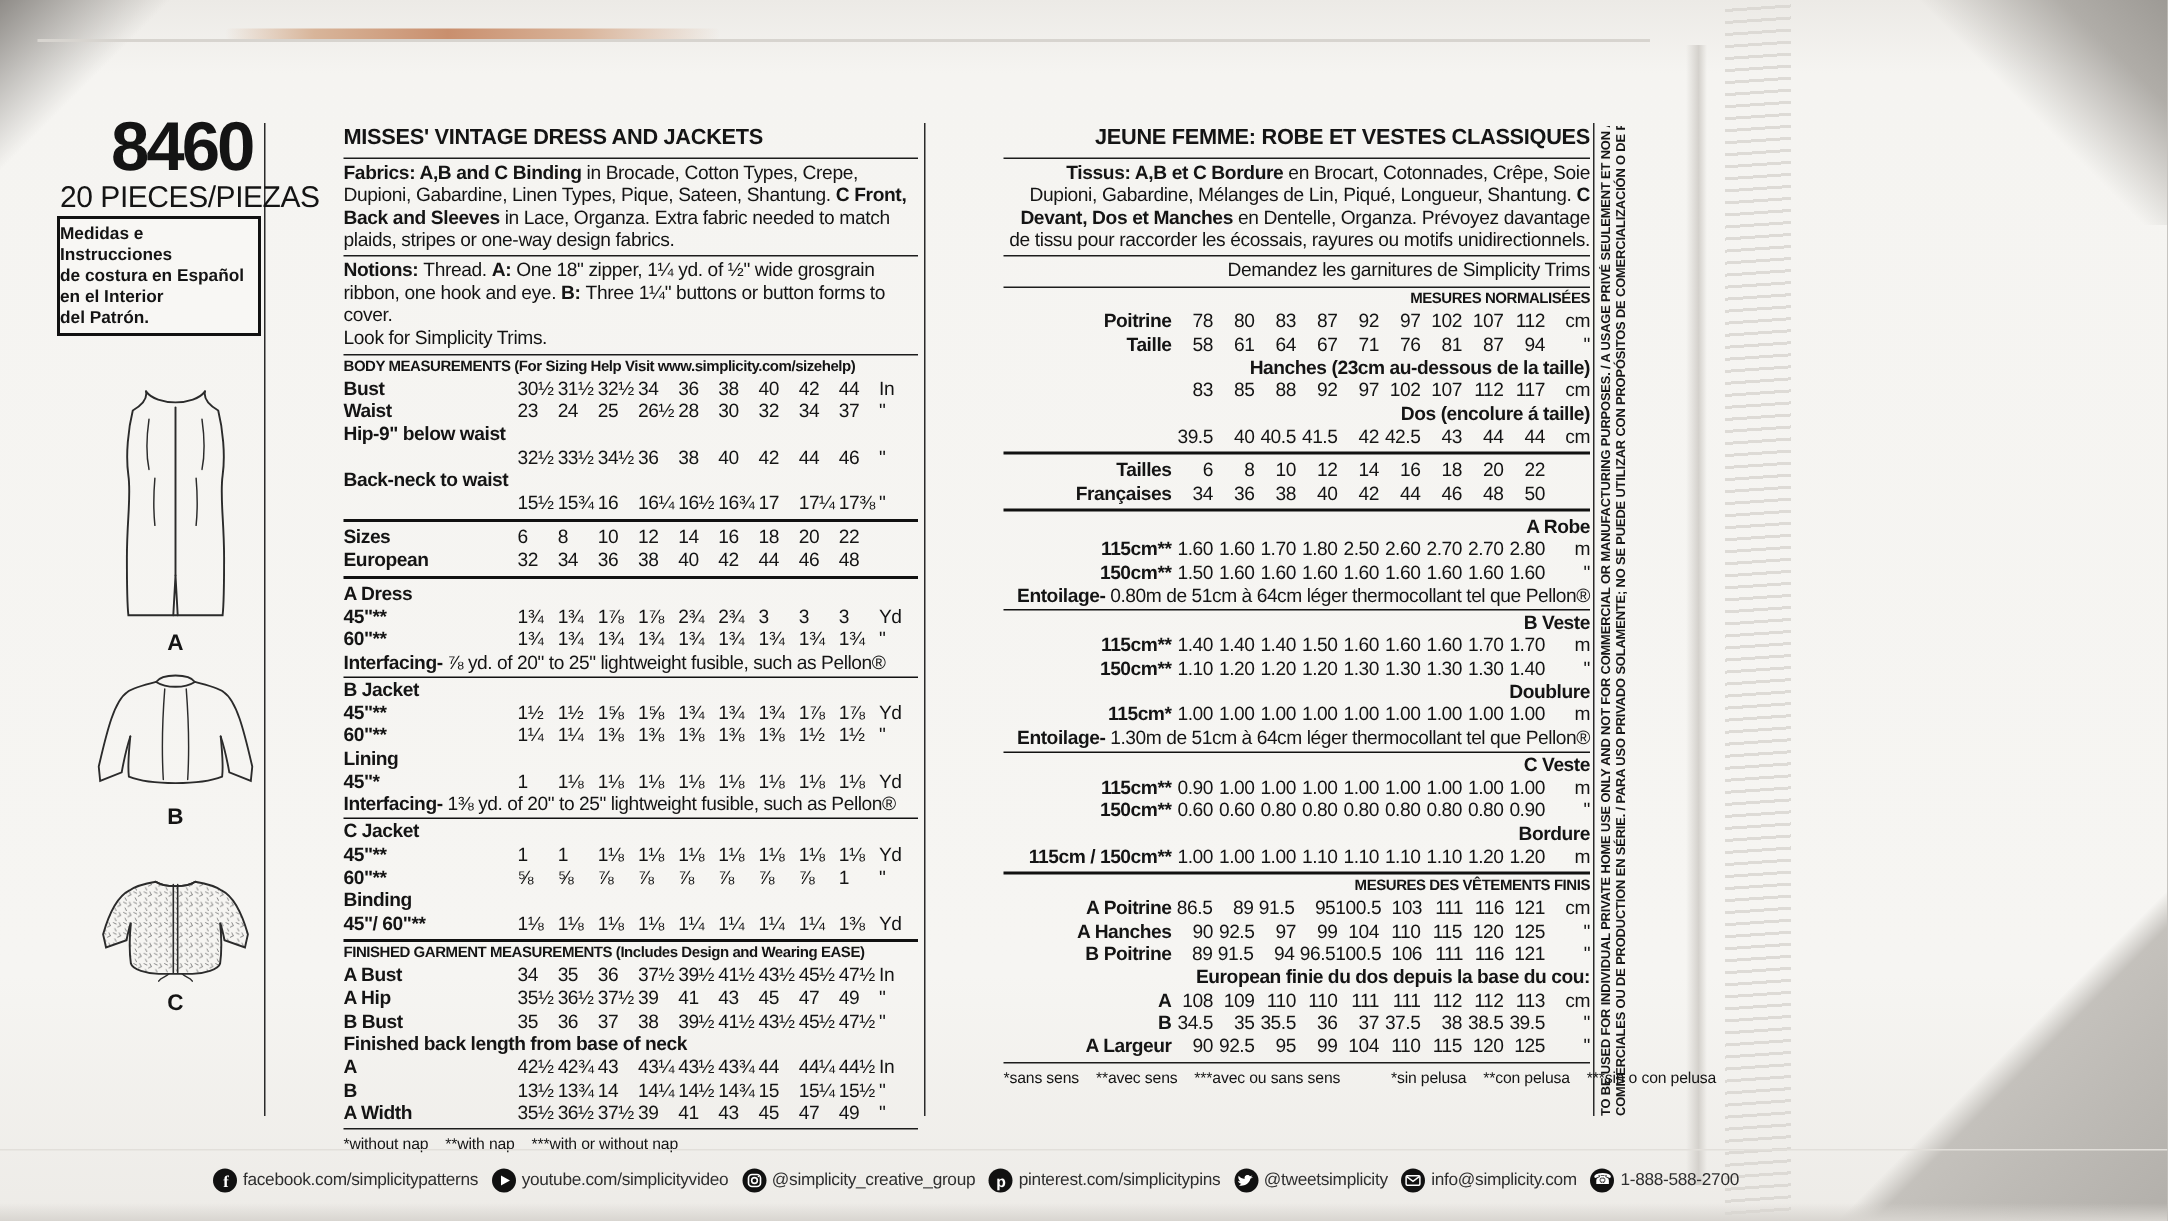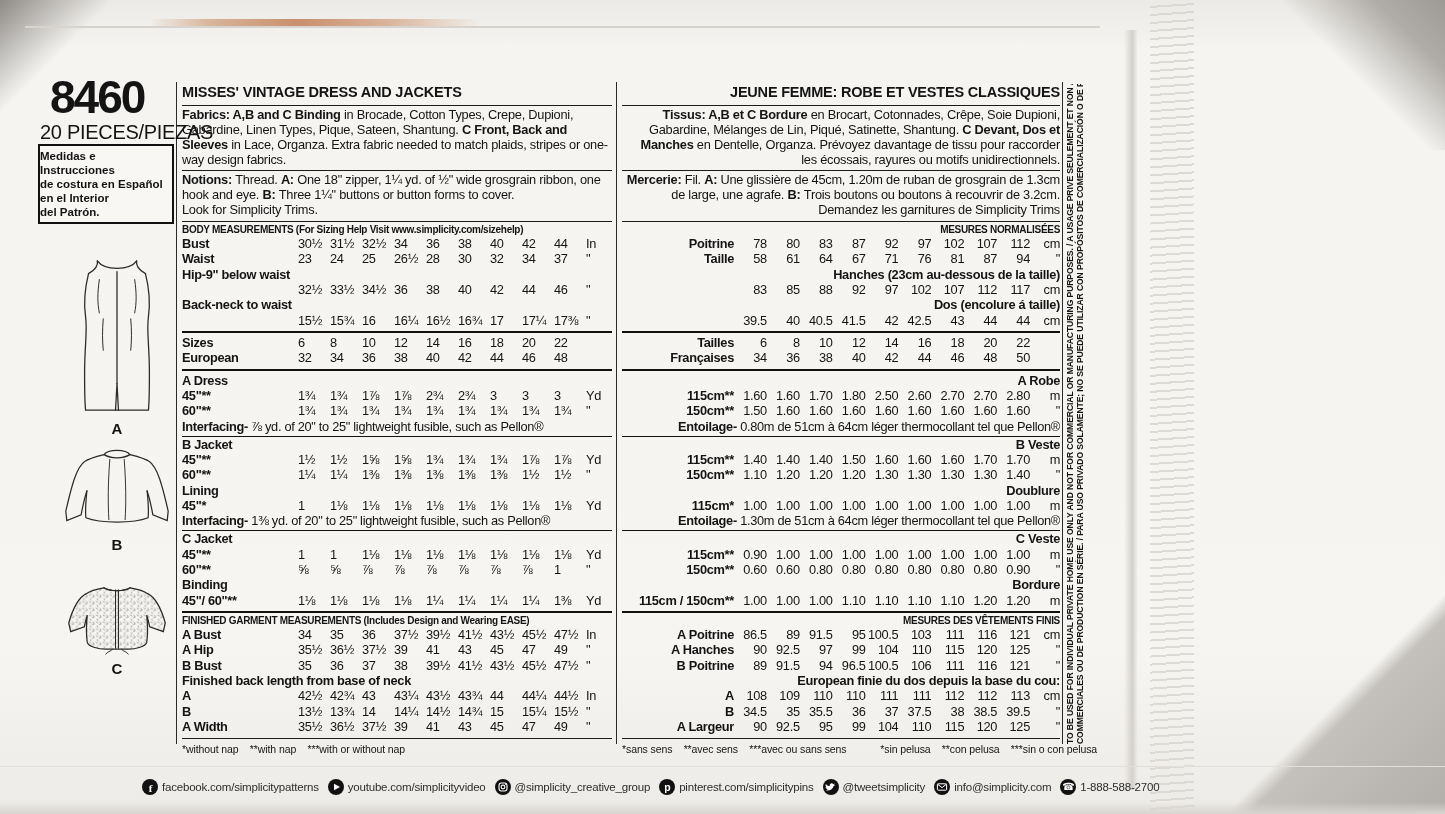--- a/index.html
+++ b/index.html
@@ -10,31 +10,31 @@
   .corner-tl{position:absolute;left:0;top:0;width:150px;height:150px;background:linear-gradient(135deg,#8f8c88 0%,rgba(143,140,136,0) 38%);}
   .corner-tr{position:absolute;right:0;top:0;width:170px;height:150px;background:linear-gradient(225deg,#9d9a95 0%,#b0ada8 22%,rgba(176,173,168,0) 52%);}
   .corner-br{position:absolute;right:0;bottom:0;width:240px;height:250px;background:linear-gradient(135deg,rgba(0,0,0,0) 55%,#c4c1bc 60%,#b2afaa 100%);}
   .edge-bottom{position:absolute;left:0;bottom:0;right:0;height:12px;background:linear-gradient(180deg,rgba(0,0,0,0),#d8d5d0);}
   .flap-seam-top{position:absolute;left:25px;top:26px;width:1075px;height:2px;background:#d7d4cf;}
   .front-peek{position:absolute;left:150px;top:19px;width:330px;height:7px;background:linear-gradient(90deg,rgba(216,181,154,0) 0%,#d8b59a 18%,#c98f6e 45%,#d9b49a 72%,rgba(216,181,154,0) 100%);border-radius:3px;}
   .flap-fold{position:absolute;left:1124px;top:30px;width:14px;height:760px;background:linear-gradient(90deg,rgba(0,0,0,0),#d4d1cc 60%,rgba(0,0,0,0));}
   .serration{position:absolute;left:1150px;top:0px;width:44px;height:814px;background:repeating-linear-gradient(176deg,rgba(0,0,0,0) 0 6px,#d9d6d1 6px 8px);opacity:.85;}
   .vrule{position:absolute;top:82px;height:662px;width:1px;background:#2a2a2a;}
   
-  .pattern-number{position:absolute;left:50px;top:70px;font-size:46px;font-weight:700;letter-spacing:-2px;}
+  .pattern-number{position:absolute;left:74px;top:70px;font-size:46px;font-weight:700;letter-spacing:-2px;}
   .pieces{position:absolute;left:40px;top:121px;font-size:20px;font-weight:400;letter-spacing:-0.3px;}
   .spanish-box{position:absolute;left:38px;top:144px;width:132px;border:2px solid #111;padding:3px 0;font-size:11.5px;font-weight:700;line-height:1.22;white-space:pre-line;background:#f8f7f4;}
   .view{position:absolute;text-align:center;}
   .view svg{display:block;margin:0 auto;}
   .view-label{font-size:15px;font-weight:700;margin-top:2px;}
   
   .col{position:absolute;top:82px;}
   .col-en{left:182px;width:430px;}
   .col-fr{left:622px;width:438px;text-align:right;}
-  .sec{border-top:1.5px solid #1c1c1c;padding:2px 0 3px 0;}
+  .sec{border-top:1.5px solid #1c1c1c;padding:2px 0 3px 0;margin-left:47px;}
   .sec.first{border-top:none;padding-top:1px;}
   .sec.thick{border-top:2.5px solid #111;}
   .doc-title{font-size:14.5px;font-weight:700;letter-spacing:-0.2px;margin:0;padding:1px 0 2px 0;}
   .para{font-size:12.8px;line-height:1.16;letter-spacing:-0.25px;margin:0;}
   .para b{letter-spacing:-0.25px;}
   .tsec-header{font-size:10px;font-weight:700;letter-spacing:-0.3px;line-height:1.2;}
   .trow{display:grid;grid-template-columns:116px repeat(9,1fr) 26px;font-size:12.8px;line-height:1.2;letter-spacing:-0.3px;align-items:baseline;}
   .col-fr .trow{grid-template-columns:112px repeat(9,1fr) 30px;}
   .trow .tlabel{font-weight:700;white-space:nowrap;}
   .trow .tcell{font-weight:400;white-space:nowrap;}
@@ -417,24 +417,23 @@
     <div class="sec">
       <div class="footnote">*without nap    **with nap    ***with or without nap</div>
     </div>
   </div>
 
   <div class="col col-fr">
     <div class="sec first">
       <h1 class="doc-title">JEUNE FEMME: ROBE ET VESTES CLASSIQUES</h1>
     </div>
     <div class="sec">
-      <p class="para"><b>Tissus: A,B et C Bordure</b><span> en Brocart, Cotonnades, Crêpe, Soie Dupioni, Gabardine, Mélanges de Lin, Piqué, Satinette, Shantung. </span><b>C Devant, Dos et Manches</b><span> en Dentelle, Organza. Prévoyez davantage de tissu pour raccorder les écossais, rayures ou motifs unidirectionnels.</span></p>
+      <p class="para"><b>Tissus: A,B et C Bordure</b><span> en Brocart, Cotonnades, Crêpe, Soie Dupioni, Gabardine, Mélanges de Lin, Piqué, Longueur, Shantung. </span><b>C Devant, Dos et Manches</b><span> en Dentelle, Organza. Prévoyez davantage de tissu pour raccorder les écossais, rayures ou motifs unidirectionnels.</span></p>
     </div>
     <div class="sec">
-      <p class="para"><b>Mercerie: </b><span>Fil. </span><b>A: </b><span>Une glissière de 45cm, 1.20m de ruban de grosgrain de 1.3cm de large, une agrafe. </span><b>B: </b><span>Trois boutons ou boutons à recouvrir de 3.2cm.</span></p>
       <p class="para">Demandez les garnitures de Simplicity Trims</p>
     </div>
     <div class="sec">
       <div class="tsec-header">MESURES NORMALISÉES</div>
       <div>
           <div class="trow">
             <span class="tlabel">Poitrine</span>
             <span class="tcell">78</span>
             <span class="tcell">80</span>
             <span class="tcell">83</span>

